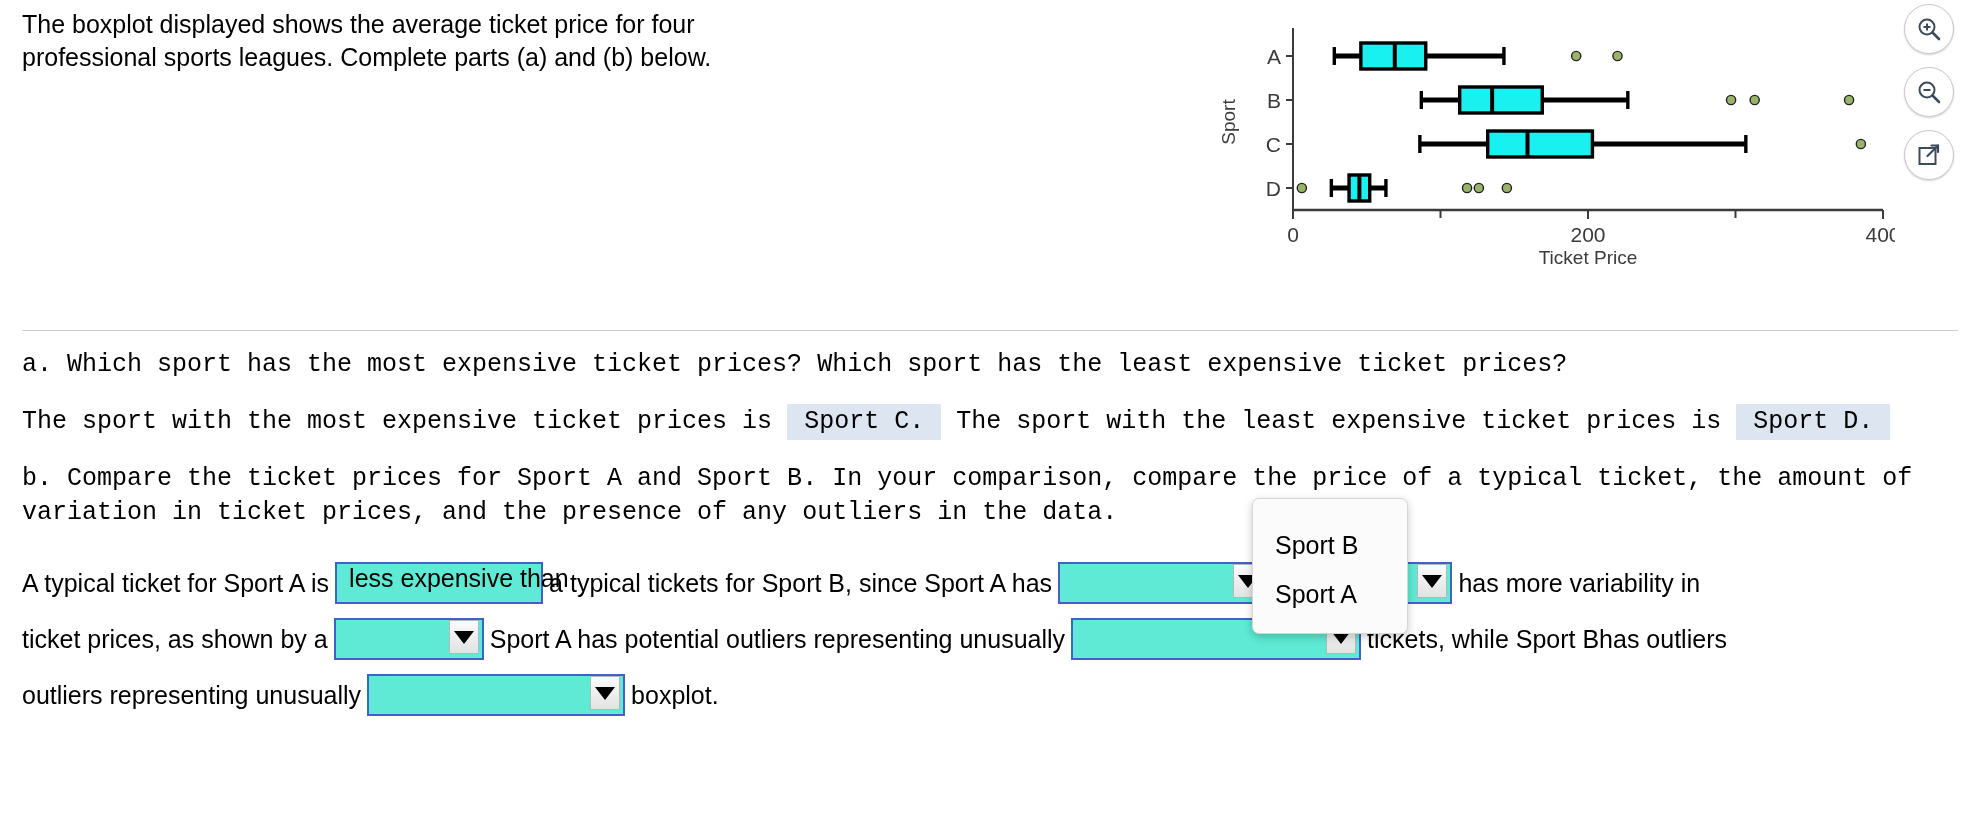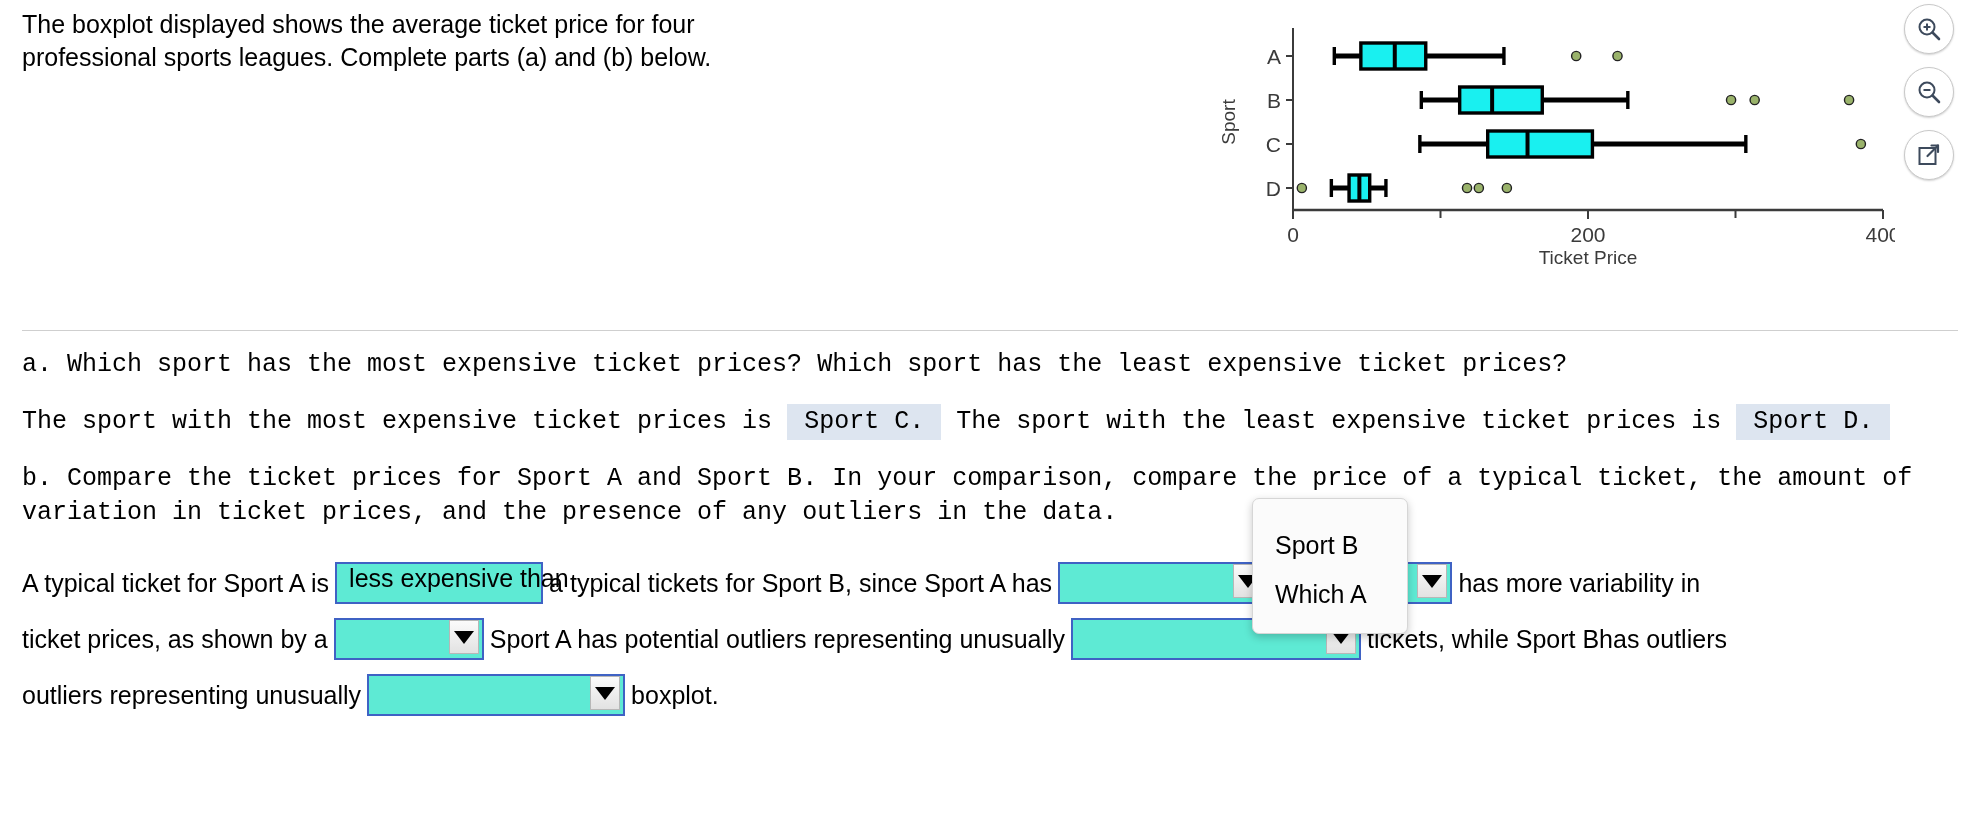--- a/index.html
+++ b/index.html
@@ -256,16 +256,16 @@
         <span class="arrow-box">
             <span class="caret"></span>
           </span>
       </div>
       <span class="ftext">boxplot.</span>
     </div>
   </div>
 
   <div class="dropdown-menu">
     <div class="mi">Sport B</div>
-    <div class="mi">Which A</div>
+    <div class="mi">Sport A</div>
   </div>
 
 </div>
 
 </body></html>

